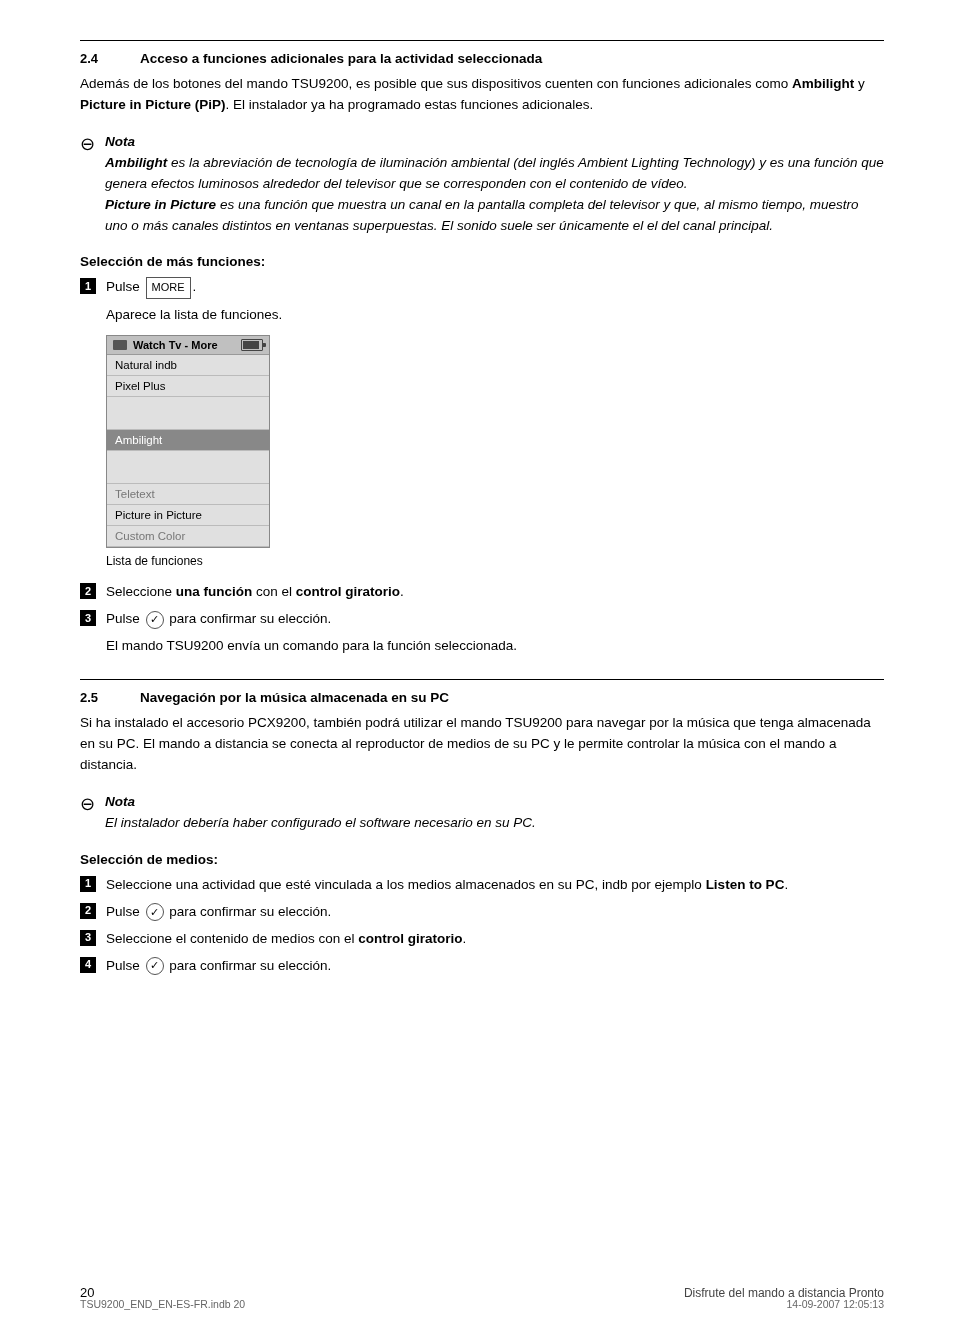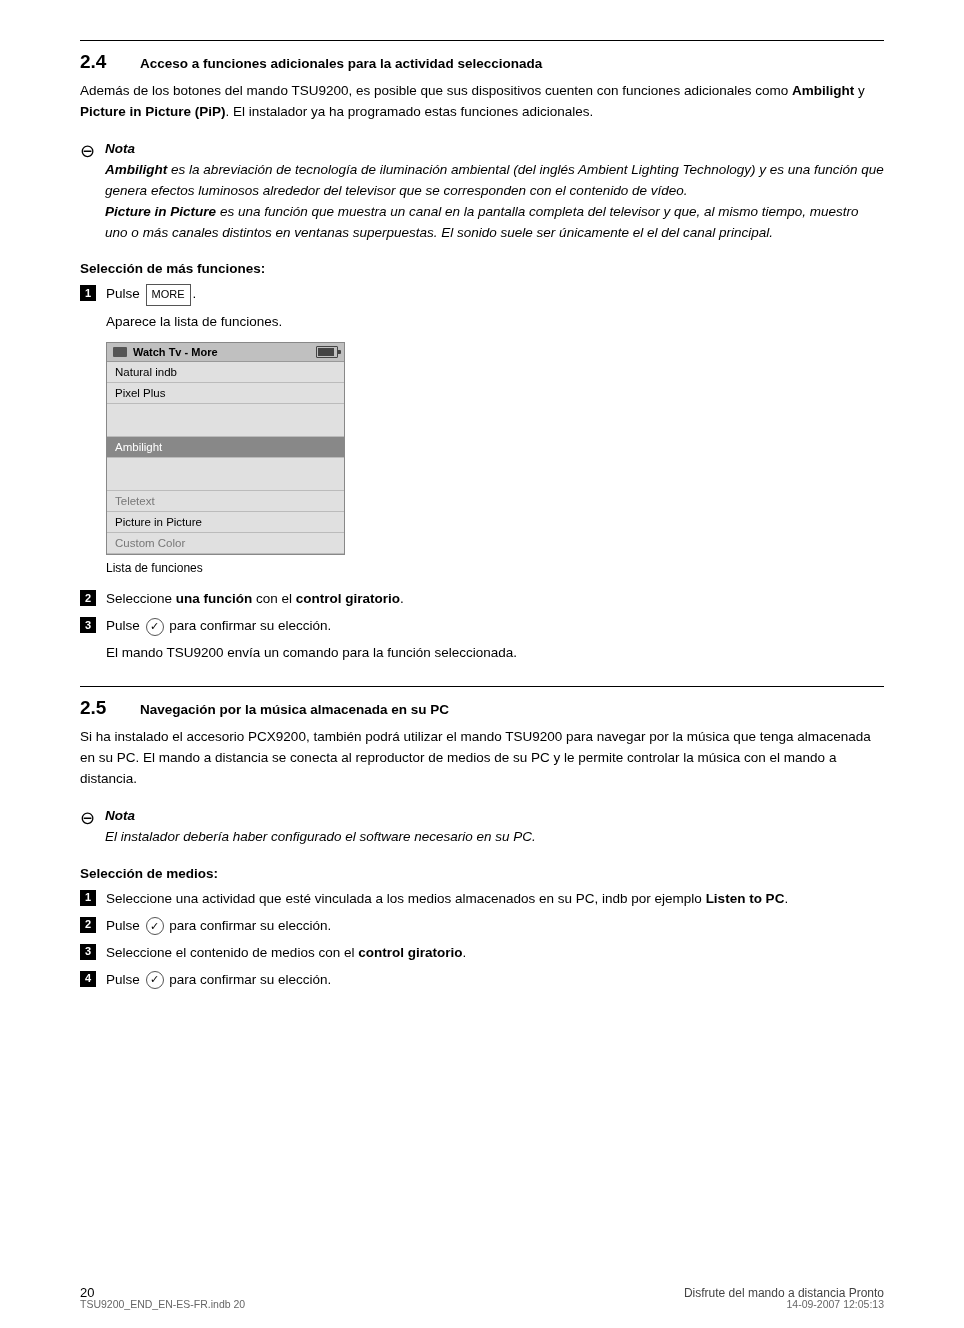--- a/index.html
+++ b/index.html
@@ -31,21 +31,21 @@
 
     
     .section-header {
       display: flex;
       align-items: baseline;
       margin-bottom: 8px;
     }
 
     .section-number {
       font-weight: bold;
-      font-size: 19px;
+      font-size: 13px;
       min-width: 60px;
     }
 
     .section-title {
       font-weight: bold;
       font-size: 13.5px;
     }
 
     .section-body {
       font-size: 13.5px;
@@ -126,21 +126,21 @@
       padding: 1px 5px;
       font-size: 11px;
       font-family: Arial, Helvetica, sans-serif;
       margin: 0 2px;
       vertical-align: middle;
     }
 
     
     .menu-screenshot {
       border: 1px solid #888;
-      width: 239px;
+      width: 164px;
       margin: 10px 0 6px 26px;
       background: #d0d0d0;
       font-size: 12px;
       overflow: hidden;
     }
 
     .menu-titlebar {
       background: #c0c0c0;
       display: flex;
       align-items: center;

